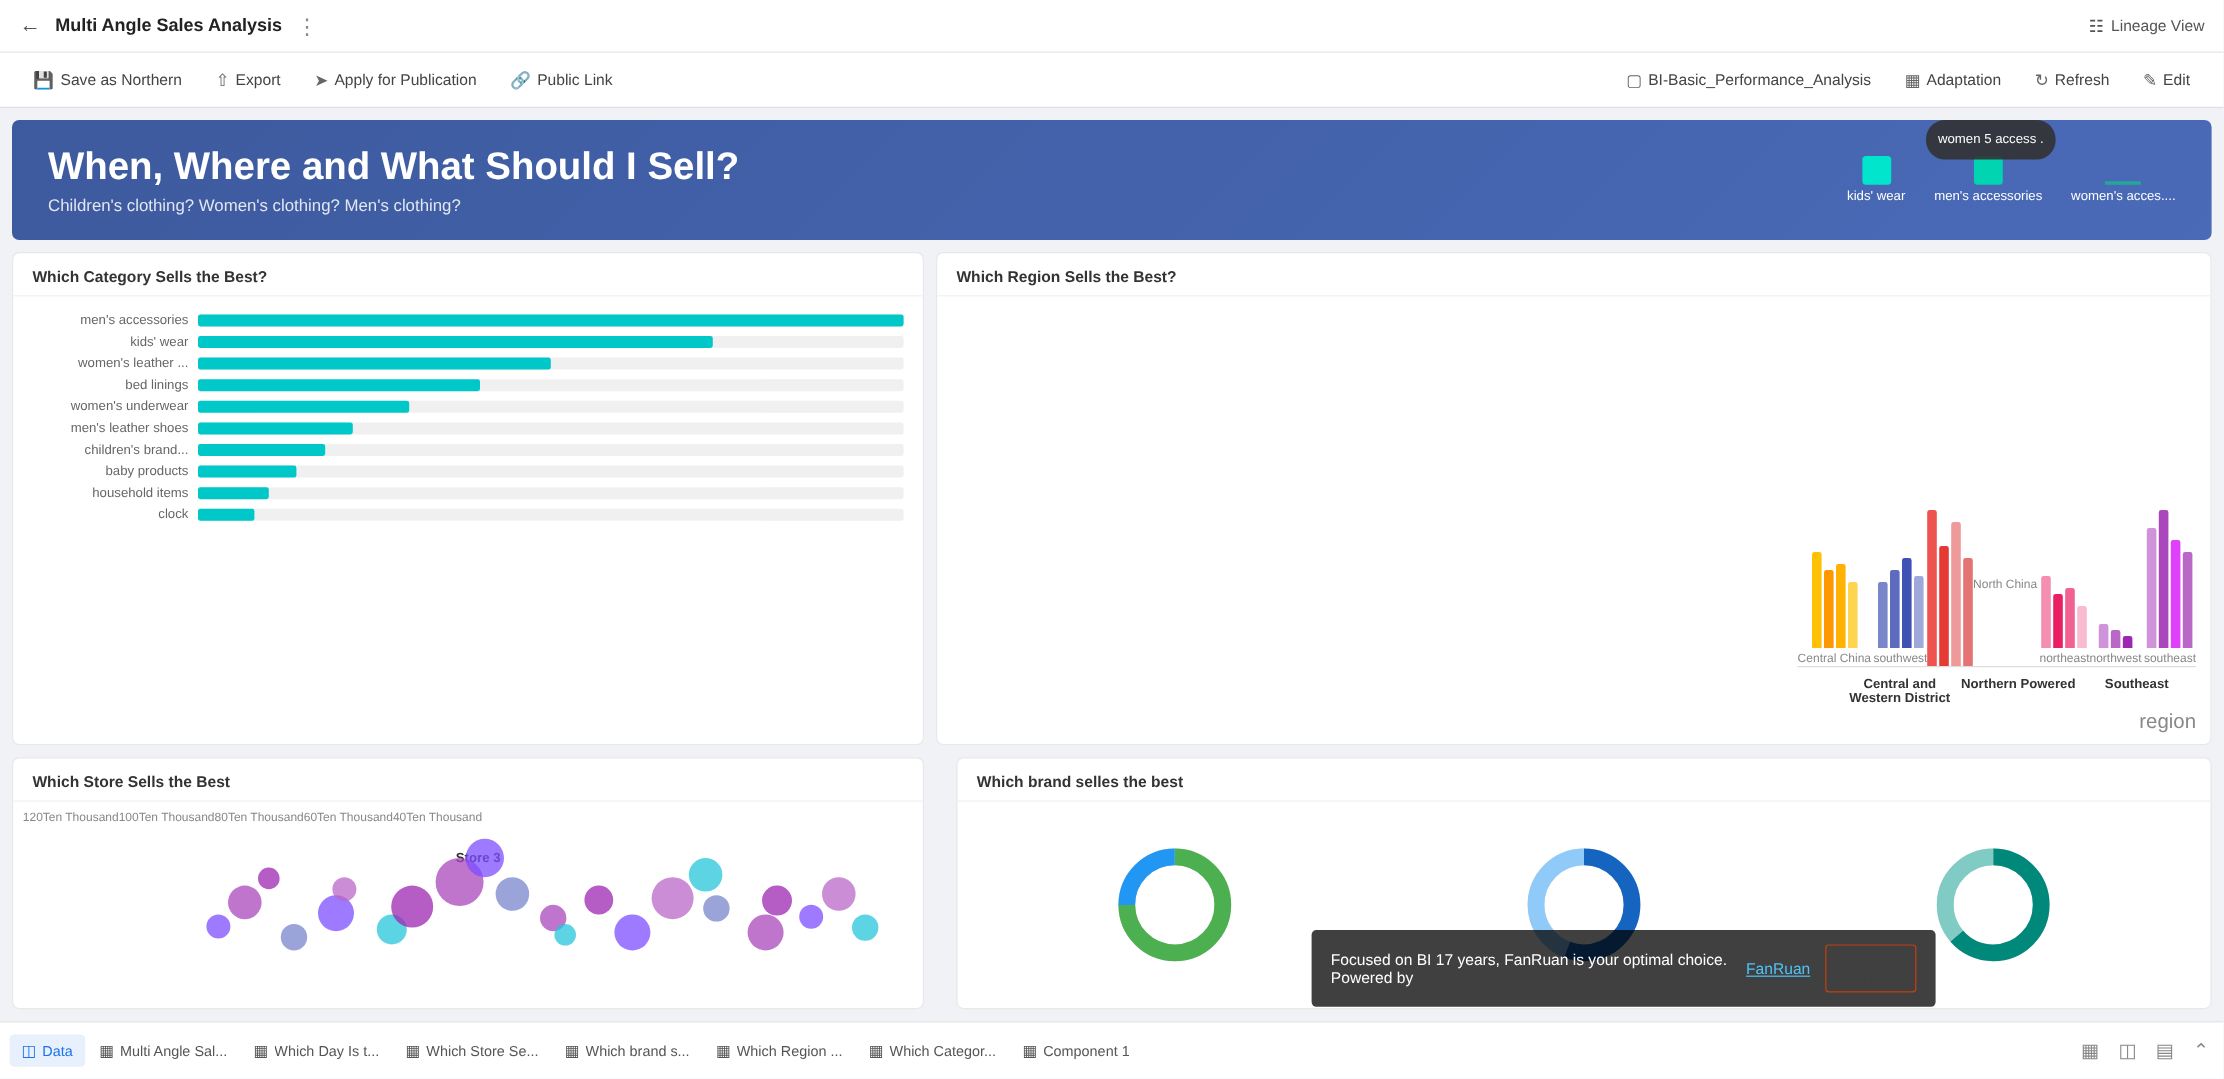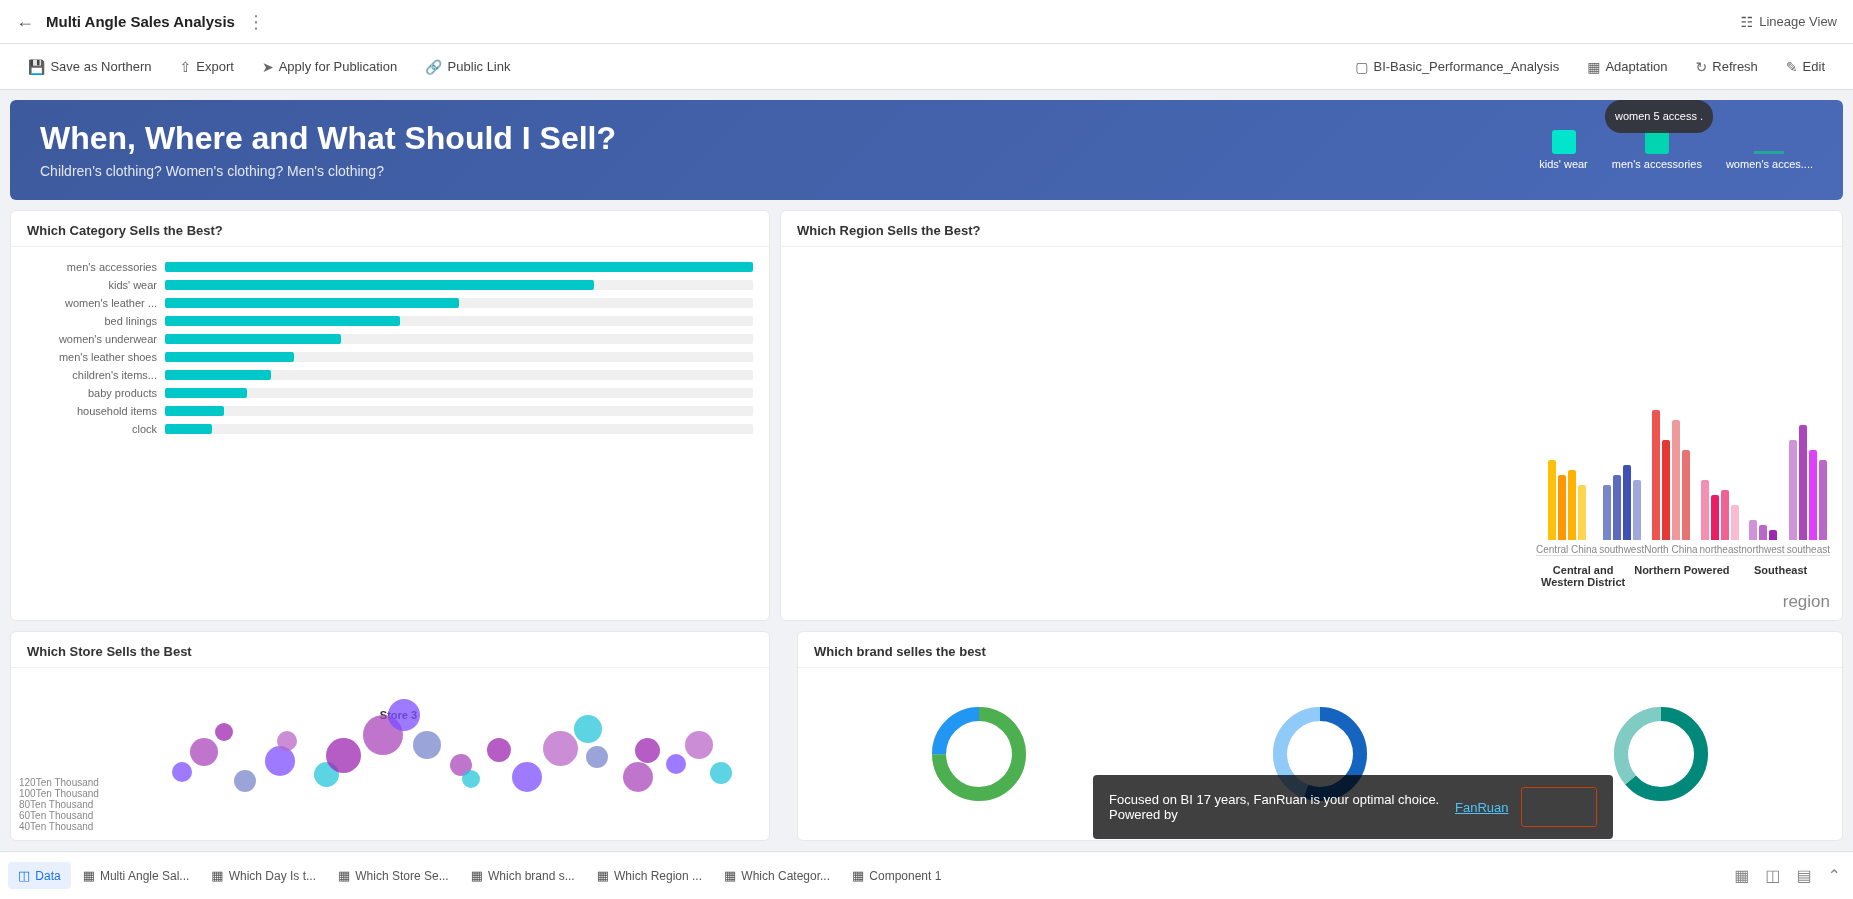--- a/index.html
+++ b/index.html
@@ -240,21 +240,21 @@
       <div class="hbar-fill" style="width:30%"></div>
     </div>
   </div>
             <div class="hbar-row">
     <div class="hbar-label">men's leather shoes</div>
     <div class="hbar-track">
       <div class="hbar-fill" style="width:22%"></div>
     </div>
   </div>
             <div class="hbar-row">
-    <div class="hbar-label">children's items...</div>
+    <div class="hbar-label">children's brand...</div>
     <div class="hbar-track">
       <div class="hbar-fill" style="width:18%"></div>
     </div>
   </div>
             <div class="hbar-row">
     <div class="hbar-label">baby products</div>
     <div class="hbar-track">
       <div class="hbar-fill" style="width:14%"></div>
     </div>
   </div>
@@ -295,21 +295,21 @@
                     <div style="width: 8px; height: 65px; background: rgb(92, 107, 192); border-radius: 2px 2px 0px 0px;"></div>
                     <div style="width: 8px; height: 75px; background: rgb(63, 81, 181); border-radius: 2px 2px 0px 0px;"></div>
                     <div style="width: 8px; height: 60px; background: rgb(159, 168, 218); border-radius: 2px 2px 0px 0px;"></div>
                   </div>
                   <div style="font-size: 10px; color: rgb(136, 136, 136); text-align: center; margin-top: 4px; white-space: nowrap;">southwest</div>
                 </div>
               </div>
             </div>
             <div style="display: flex; flex-direction: column; flex: 1 1 0%; align-items: stretch;">
               <div style="display: flex; align-items: flex-end; flex: 1 1 0%; gap: 2px;">
-                <div style="display: flex; flex-direction: column; align-items: center; flex: 1 1 0%;">
+                <div style="display: flex; align-items: center; flex: 1 1 0%;">
                   <div style="display: flex; gap: 2px; align-items: flex-end; height: 140px;">
                     <div style="width: 8px; height: 130px; background: rgb(239, 83, 80); border-radius: 2px 2px 0px 0px;"></div>
                     <div style="width: 8px; height: 100px; background: rgb(229, 57, 53); border-radius: 2px 2px 0px 0px;"></div>
                     <div style="width: 8px; height: 120px; background: rgb(239, 154, 154); border-radius: 2px 2px 0px 0px;"></div>
                     <div style="width: 8px; height: 90px; background: rgb(229, 115, 115); border-radius: 2px 2px 0px 0px;"></div>
                   </div>
                   <div style="font-size: 10px; color: rgb(136, 136, 136); text-align: center; margin-top: 4px; white-space: nowrap;">North China</div>
                 </div>
                 <div style="display: flex; flex-direction: column; align-items: center; flex: 1 1 0%;">
                   <div style="display: flex; gap: 2px; align-items: flex-end; height: 140px;">
@@ -354,21 +354,21 @@
     </div>
 
   </div>
 
   <div class="bottom-grid">
 
     <div class="bottom-card bottom-card-left">
       <div class="chart-title">Which Store Sells the Best</div>
       <div class="store-chart" style="position:relative; flex:1;">
 
-        <div style="position:absolute; left:8px; top:8px; bottom:8px; display:flex; flex-direction:column; justify-content:flex-end;">
+        <div style="position:absolute; left:8px; top:8px; bottom:8px; display:flex; justify-content:flex-start;">
           <span style="font-size:10px; color:#888;">120Ten Thousand</span>
           <span style="font-size:10px; color:#888;">100Ten Thousand</span>
           <span style="font-size:10px; color:#888;">80Ten Thousand</span>
           <span style="font-size:10px; color:#888;">60Ten Thousand</span>
           <span style="font-size:10px; color:#888;">40Ten Thousand</span>
         </div>
 
         <div style="position:absolute; left:130px; right:10px; top:8px; bottom:8px;" id="bubble-area">
 
           <div style="position:absolute; top:20%; left:38%; font-size:11px; font-weight:600; color:#333; background:rgba(255,255,255,0.9); padding:2px 4px; border-radius:3px;text-align:center;">Store 3</div>

